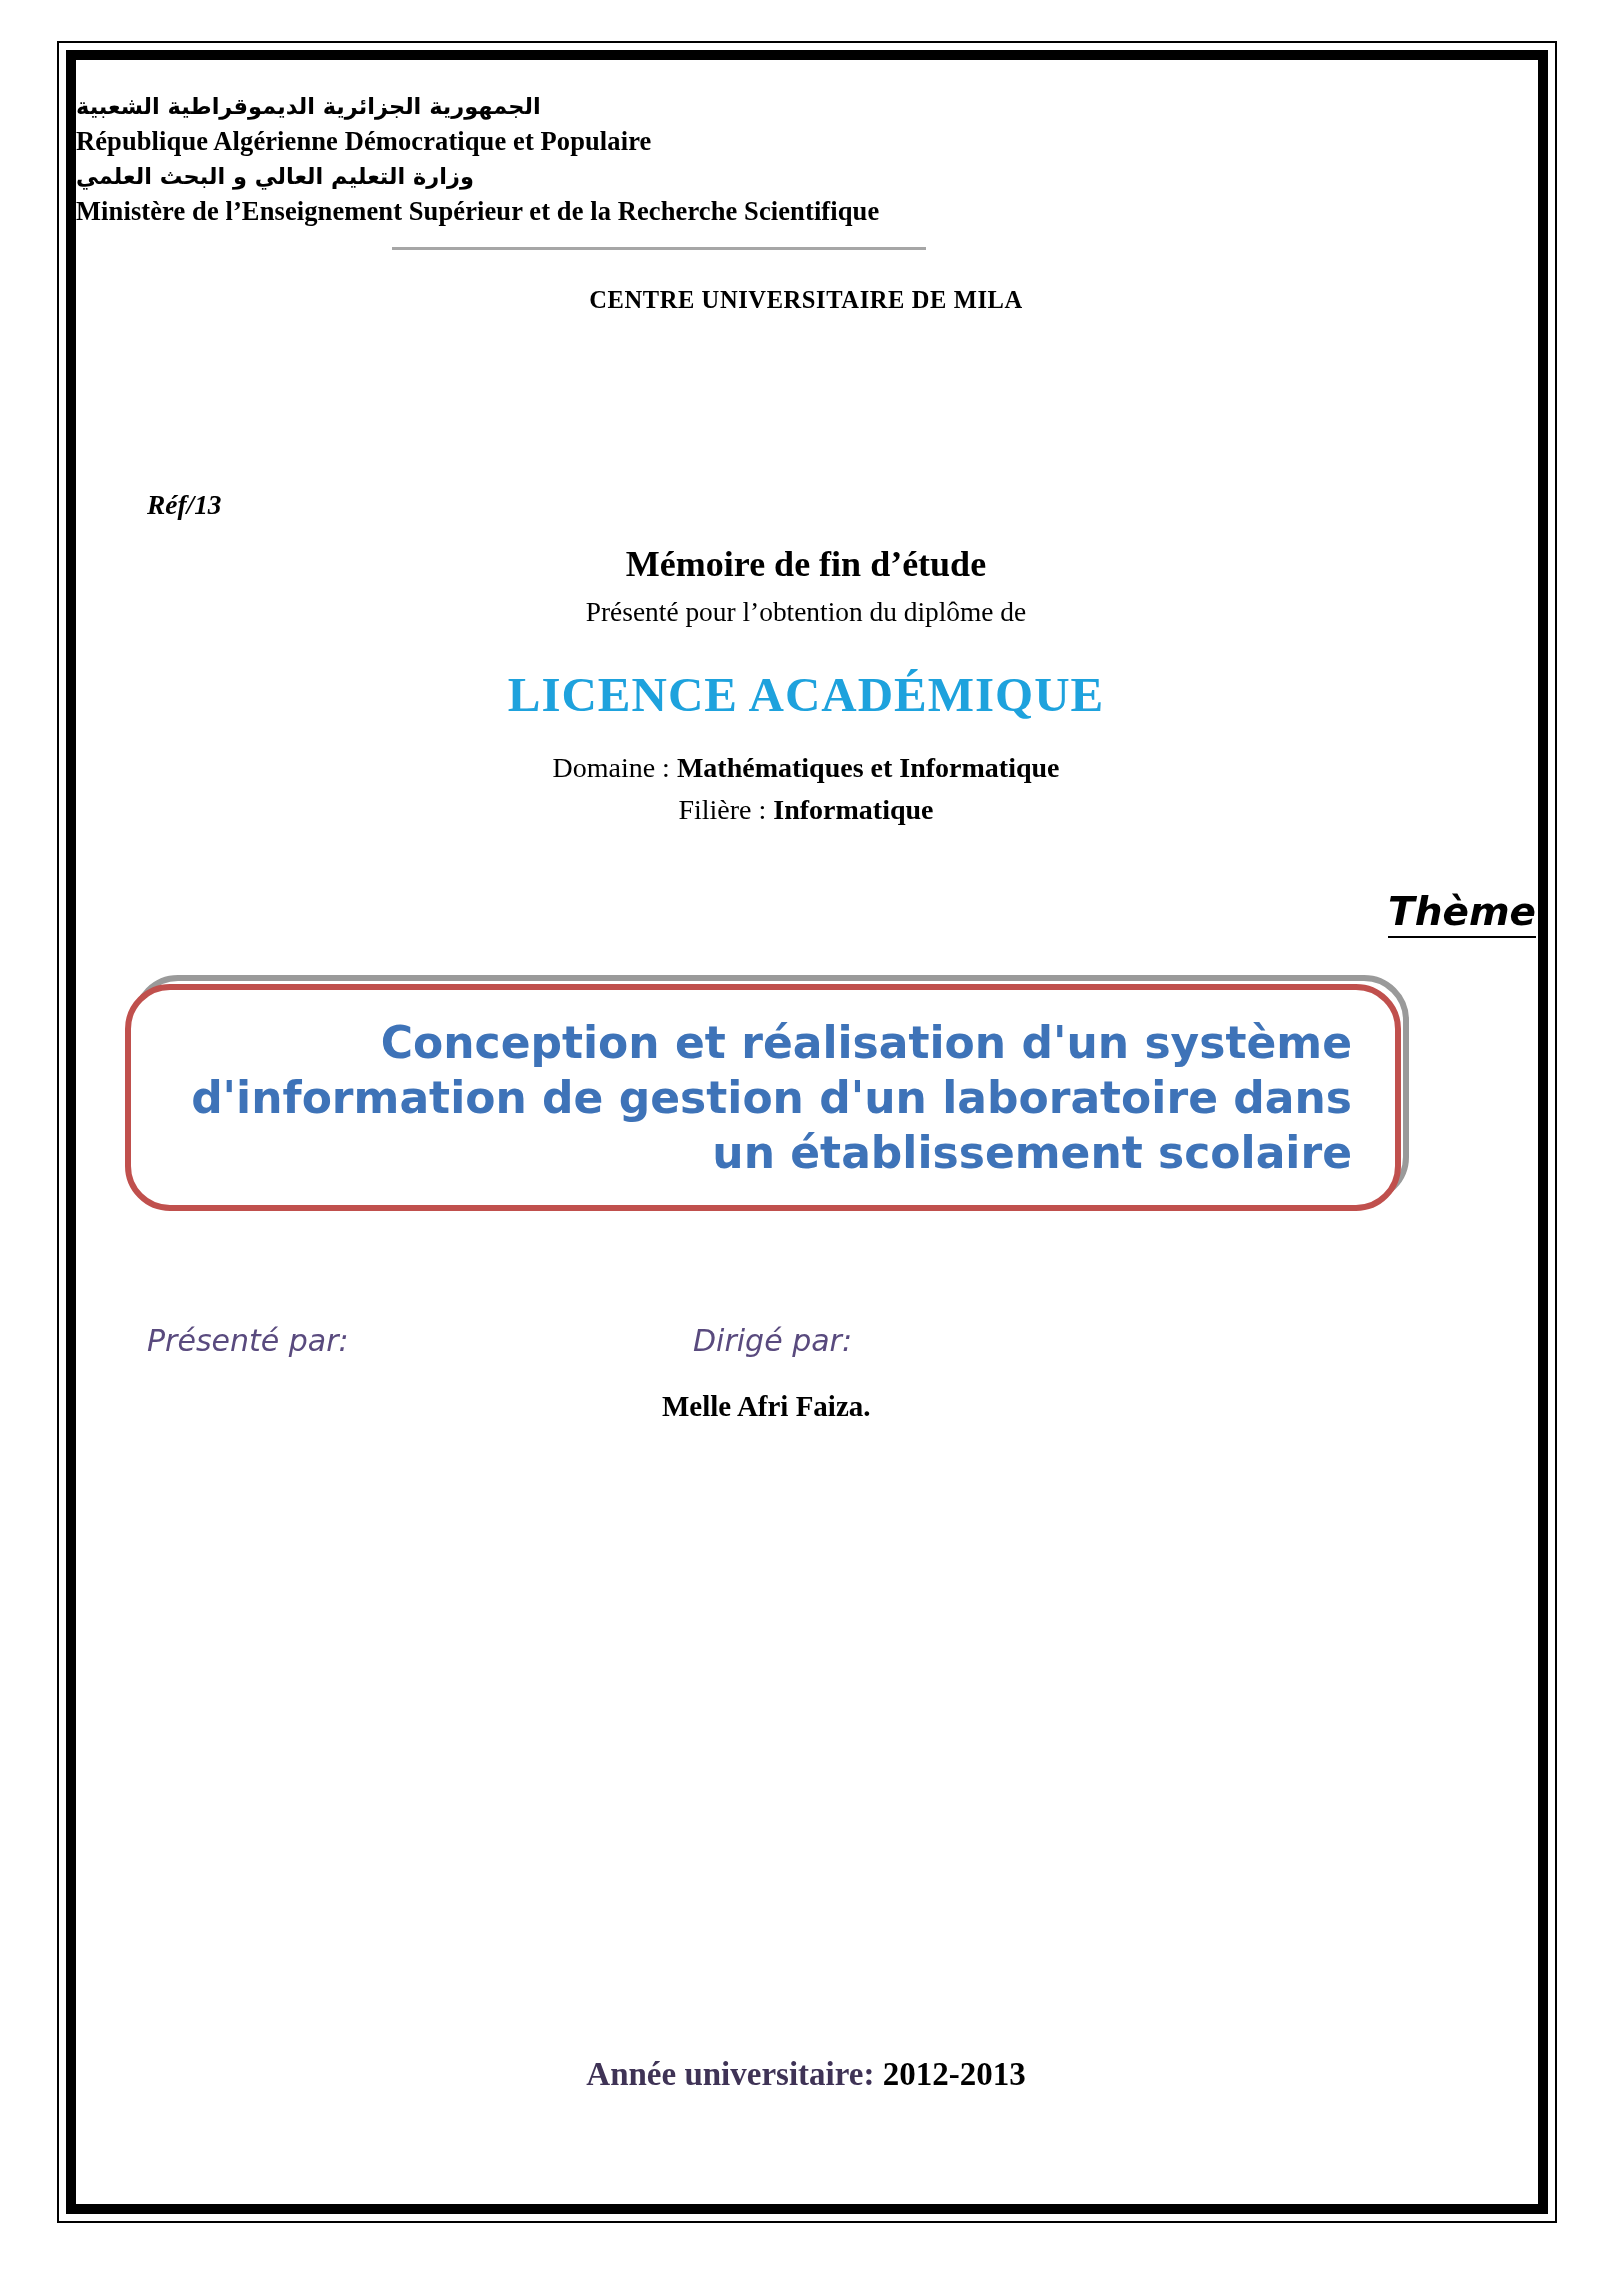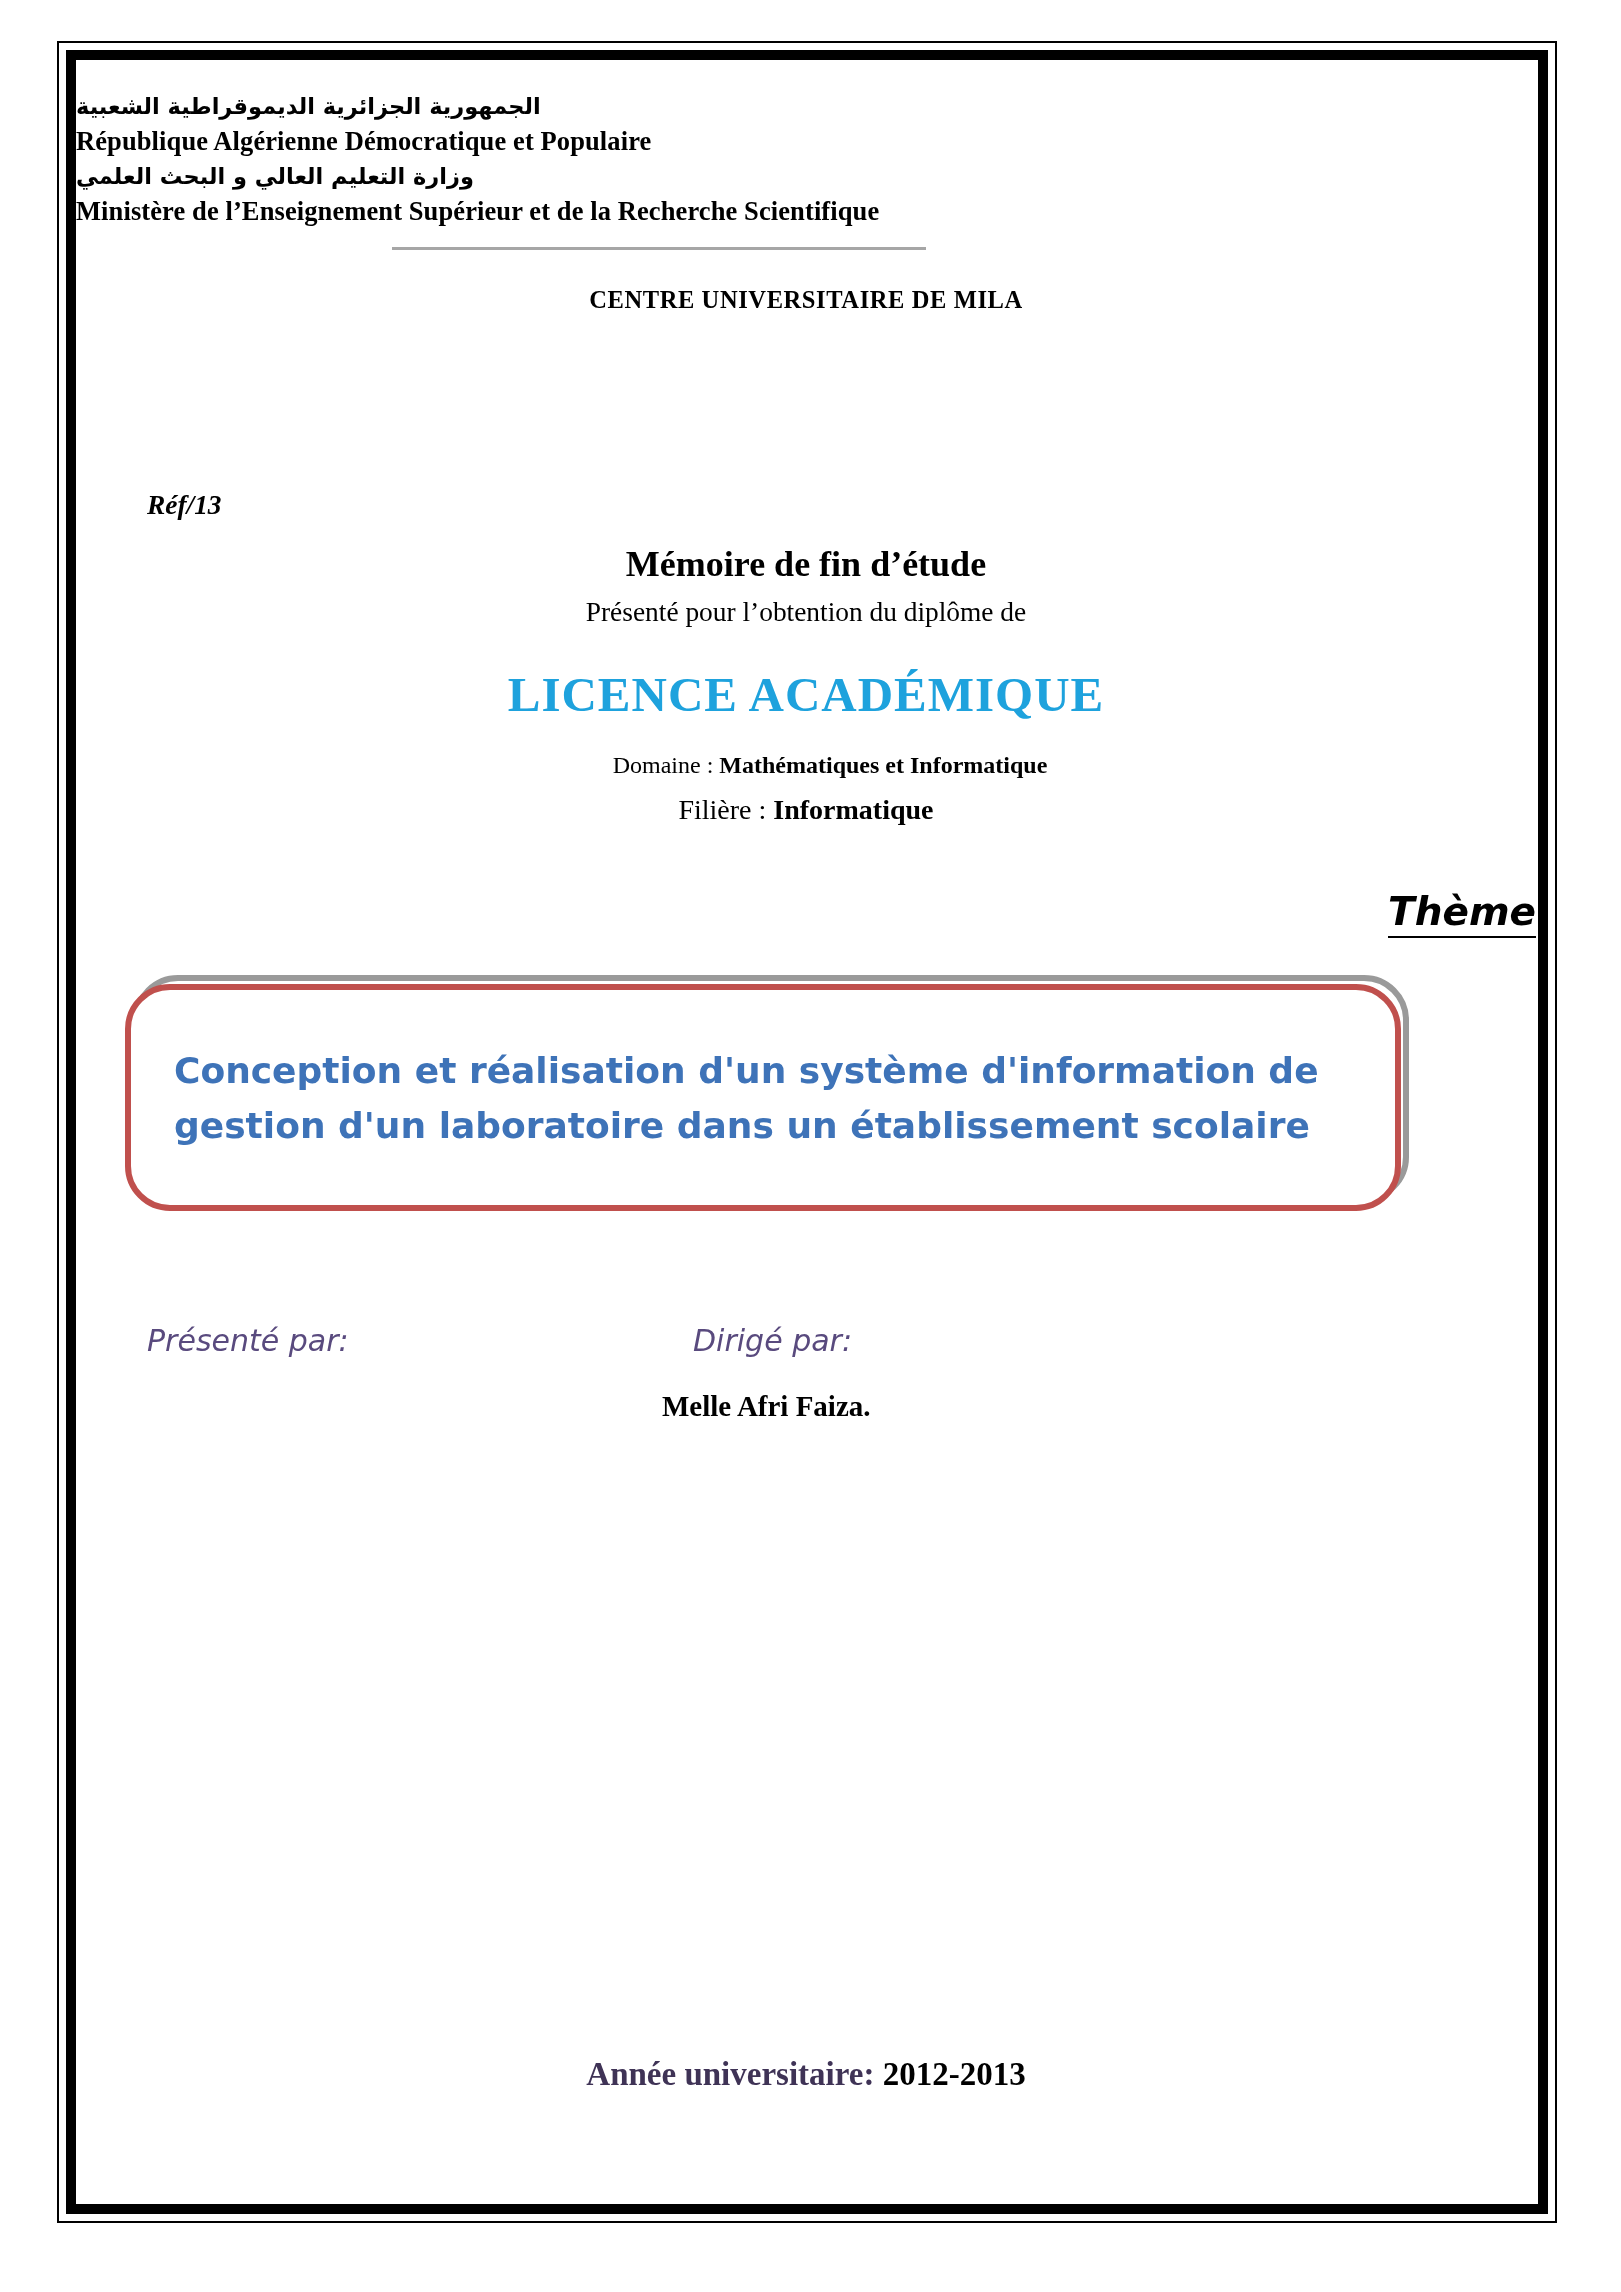--- a/index.html
+++ b/index.html
@@ -144,23 +144,22 @@
     letter-spacing: 1px;
     color: #1ea2dd;
   }
 
   .domaine {
     position: absolute;
     left: 0;
     top: 691px;
     width: 1460px;
     text-align: center;
-    font-size: 24px;
-    color: #000;
-    margin-left: 24px;
+    font-size: 28px;
+    color: #000;
   }
   .filiere {
     position: absolute;
     left: 0;
     top: 733px;
     width: 1460px;
     text-align: center;
     font-size: 28px;
     color: #000;
   }
@@ -203,24 +202,24 @@
     border-radius: 45px;
     box-sizing: border-box;
     background: #ffffff;
     display: flex;
     align-items: center;
     justify-content: center;
   }
   .title-box-text {
     font-family: "DejaVu Sans", "Liberation Sans", sans-serif;
     font-weight: bold;
-    font-size: 36px;
+    font-size: 44px;
     line-height: 55px;
     color: #3e73b8;
-    text-align: left;
+    text-align: right;
     padding: 0 43px;
   }
 
   
   .presented-label {
     position: absolute;
     left: 71px;
     top: 1262px;
     font-family: "DejaVu Sans", "Liberation Sans", sans-serif;
     font-style: italic;

